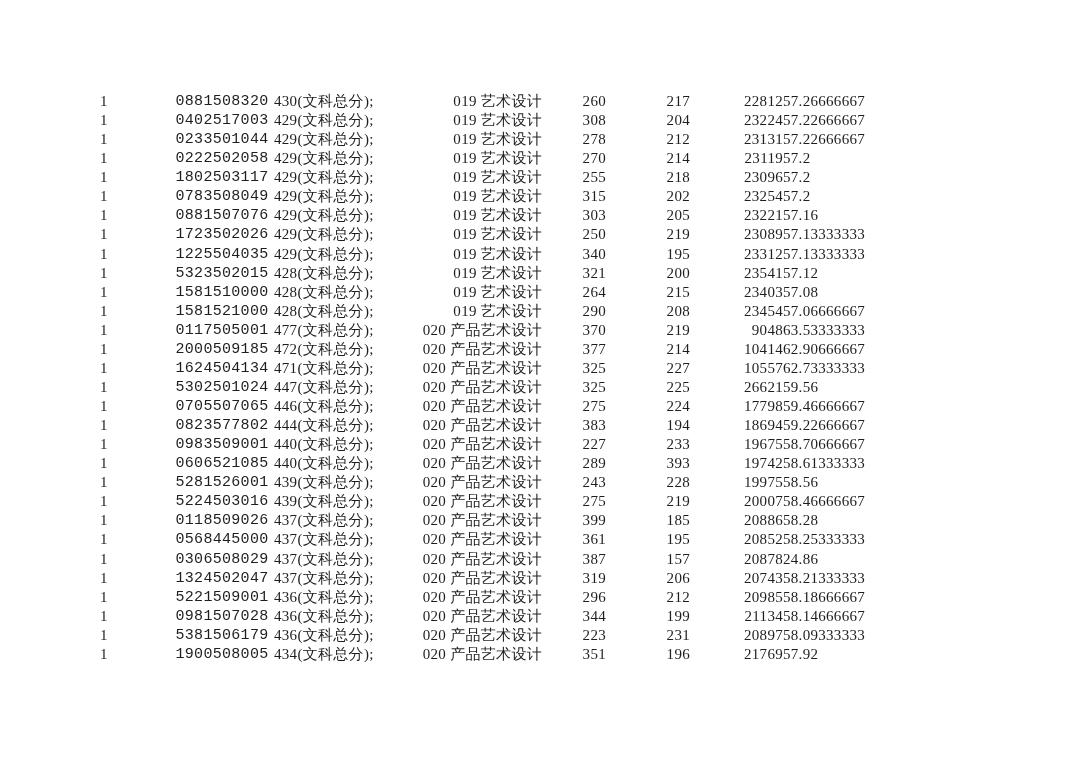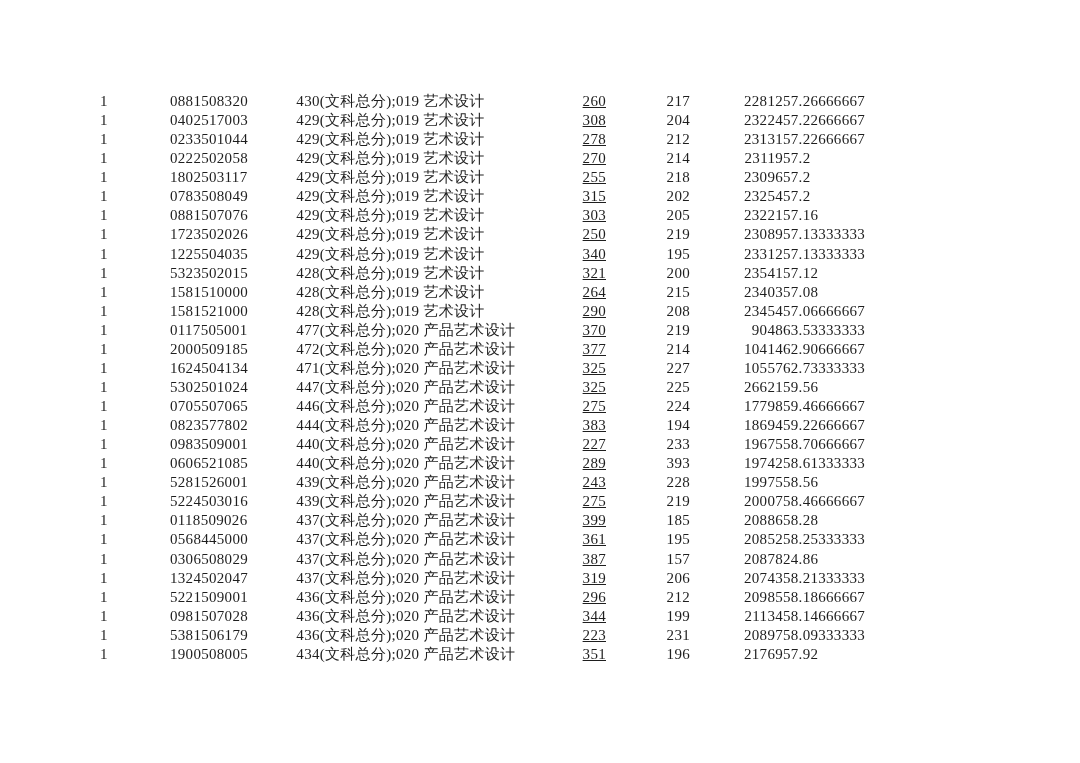--- a/index.html
+++ b/index.html
@@ -27,24 +27,24 @@
   }
   table.score-table td {
     padding: 0;
     height: 19.07px;
     line-height: 19.07px;
     white-space: nowrap;
     overflow: visible;
     vertical-align: middle;
   }
   td.c1 { width: 70px;  text-align: left;   padding-left: 16px; }
-  td.c2 { width: 104px; text-align: left;   padding-left: 8px;  }
-  td.c3 { width: 122px; text-align: right;   padding-left: 1px;  }
-  td.c4 { width: 146px; text-align: left; }
-  td.c5 { width: 64px;  text-align: right; text-decoration: underline;  }
+  td.c2 { width: 104px; text-align: center;   padding-left: 8px; font-family: Liberation Mono, monospace;  }
+  td.c3 { width: 122px; text-align: left;   padding-left: 1px;  }
+  td.c4 { width: 146px; text-align: right; }
+  td.c5 { width: 64px;  text-align: right;  }
   td.c6 { width: 84px;  text-align: right;  }
   td.c7 { width: 93px;  text-align: right;  }
   td.c8 { width: 127px; text-align: left;   padding-left: 17px; }
 </style>
 </head>
 <body>
 
 <div class="page">
   <table class="score-table">
     <tbody>

